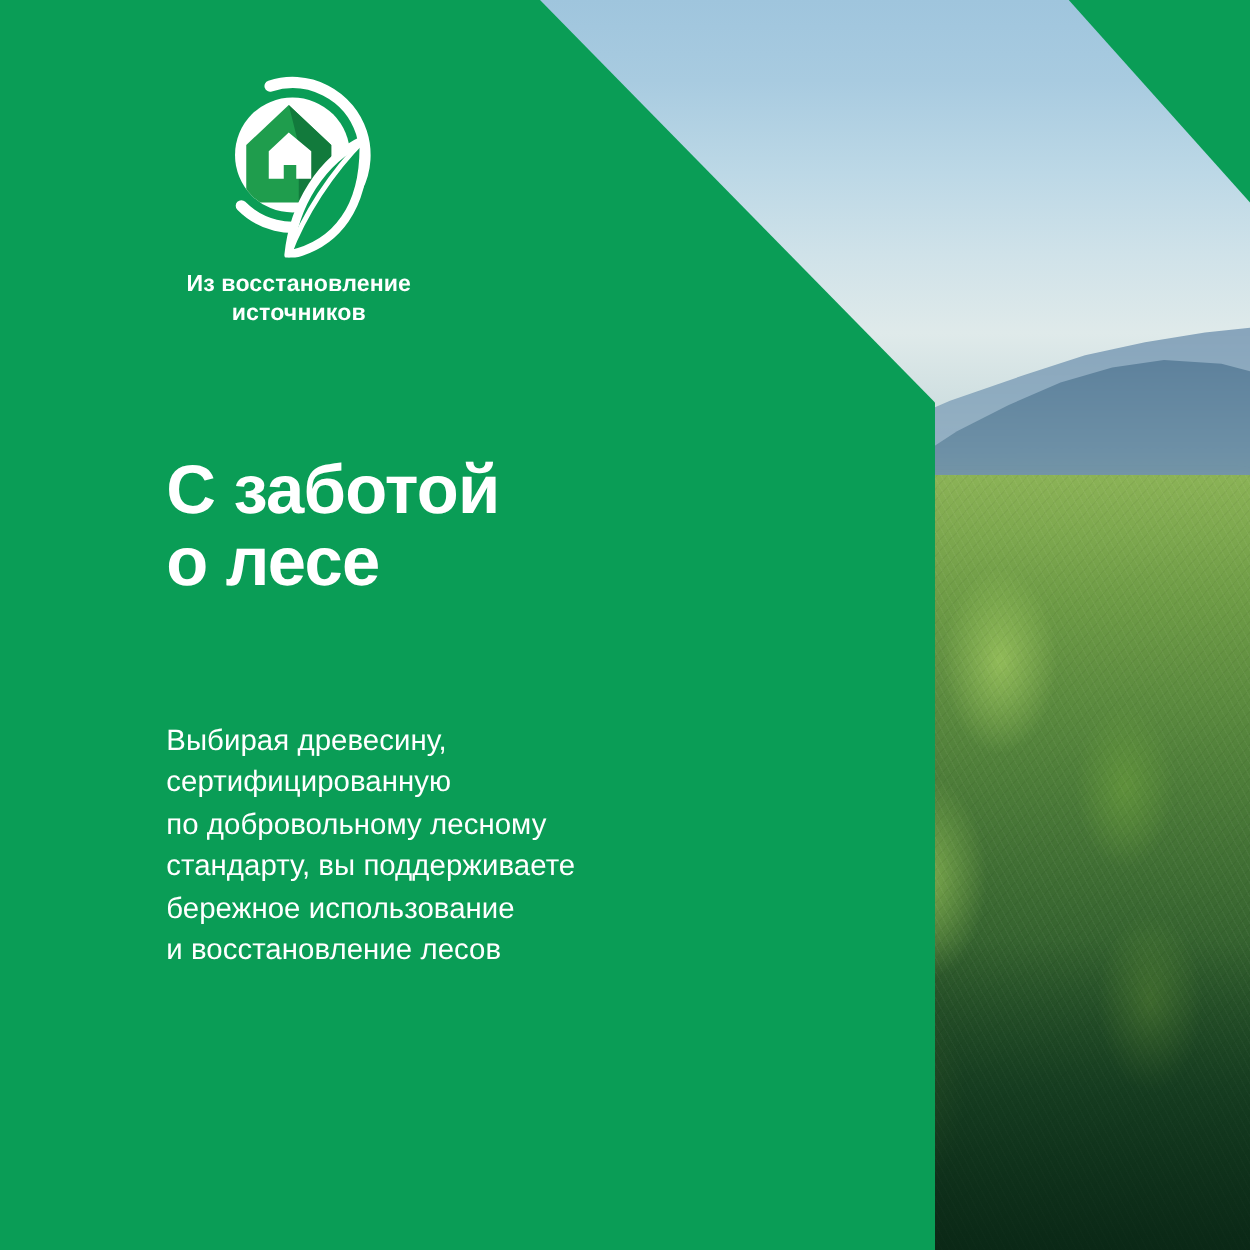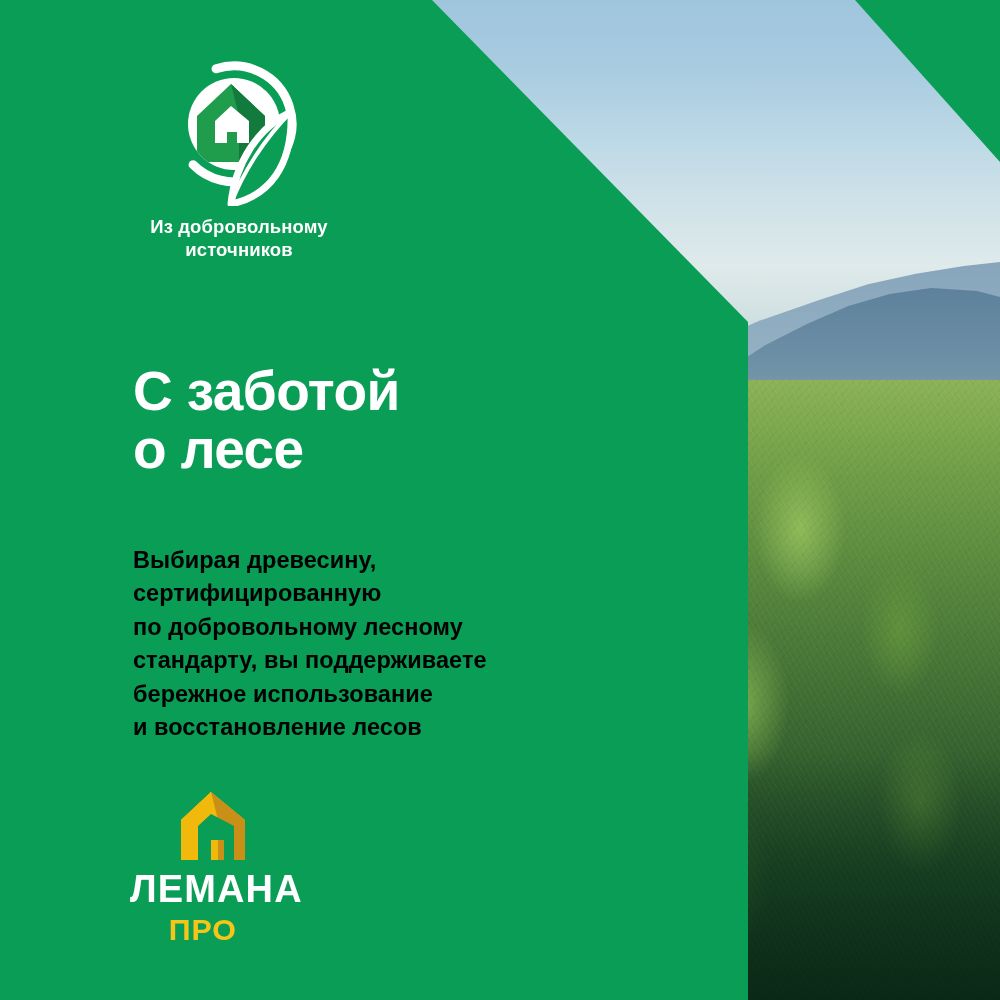--- a/index.html
+++ b/index.html
@@ -173,24 +173,24 @@
     font-weight: bold;
     line-height: 1.06;
     letter-spacing: -0.6px;
     white-space: pre-line;
   }
 
   
   .body-copy {
     position: absolute;
     left: 133px;
-    top: 520px;
-    color: #000000;
+    top: 552px;
+    color: #ffffff;
     font-size: 23.5px;
-    font-weight: bold;
+    font-weight: normal;
     line-height: 1.43;
     letter-spacing: .05px;
     white-space: pre-line;
     max-width: 420px;
   }
 
   
   .brand {
     position: absolute;
     left: 130px;
@@ -261,50 +261,29 @@
 
           <path d="M66 48 L50 63 L50 85 L62 85 L62 74 L72 74 L72 85 L84 85 L84 63 Z" fill="#ffffff"></path>
 
           <path d="M120 58 C 120 104, 100 128, 70 134 C 74 104, 92 72, 120 58 Z" fill="#0a9d56"></path>
           <path d="M120 58 C 98 78, 80 108, 70 134" fill="none" stroke="#ffffff" stroke-width="3.5" stroke-linecap="round"></path>
         </g>
 
         <path d="M126 54 C 128 108, 104 138, 66 146 C 70 106, 92 70, 126 54 Z" fill="#0a9d56" stroke="#ffffff" stroke-width="7" stroke-linejoin="round"></path>
         <path d="M126 54 C 100 80, 78 114, 66 146" fill="none" stroke="#ffffff" stroke-width="4" stroke-linecap="round"></path>
       </svg>
-      <div class="badge-caption">Из добровольному
+      <div class="badge-caption">Из восстановление
 источников</div>
     </div>
 
     <h1 class="headline">С заботой
 о лесе</h1>
 
     <p class="body-copy">Выбирая древесину,
 сертифицированную
 по добровольному лесному
 стандарту, вы поддерживаете
 бережное использование
 и восстановление лесов</p>
 
-    <div class="brand">
-      <svg class="brand-mark" viewBox="0 0 70 72" xmlns="http://www.w3.org/2000/svg">
-
-        <path d="M33 2 L3 30 L3 70 L20 70 L20 40 L33 28 Z" fill="#f0b90b"></path>
-        <path d="M33 2 L3 30 L3 42 L33 15 Z" fill="#f0b90b"></path>
-
-        <path d="M33 2 L3 30 L3 70 L67 70 L67 30 Z" fill="#f0b90b"></path>
-
-        <path d="M33 2 L67 30 L67 70 L40 70 L40 30 Z" fill="#c98f16"></path>
-
-        <path d="M33 24 L20 36 L20 70 L33 70 L33 50 L46 50 L46 70 L56 70 L56 36 Z" fill="#0a9d56"></path>
-      </svg>
-
-      <svg class="brand-wordmark" viewBox="0 0 250 56" xmlns="http://www.w3.org/2000/svg">
-        <text x="0" y="45" font-family="Liberation Sans, DejaVu Sans, sans-serif" font-size="50" font-weight="bold" fill="#ffffff" letter-spacing="1.5">ЛЕМАНА</text>
-      </svg>
-
-      <svg class="brand-sub" viewBox="0 0 250 44" xmlns="http://www.w3.org/2000/svg">
-        <text x="51" y="35" font-family="Liberation Sans, DejaVu Sans, sans-serif" font-size="40" font-weight="bold" fill="#f5c518" letter-spacing="1.2">ПРО</text>
-      </svg>
-    </div>
 
   </div>
 </div>
 
 </body></html>

